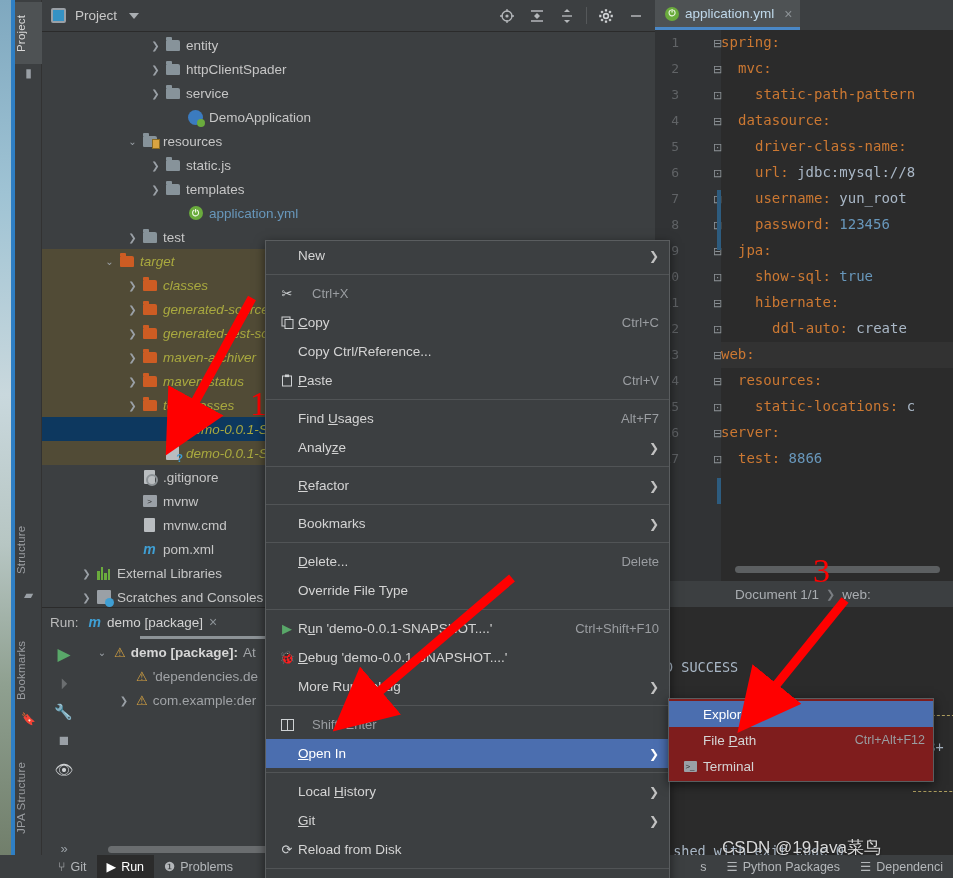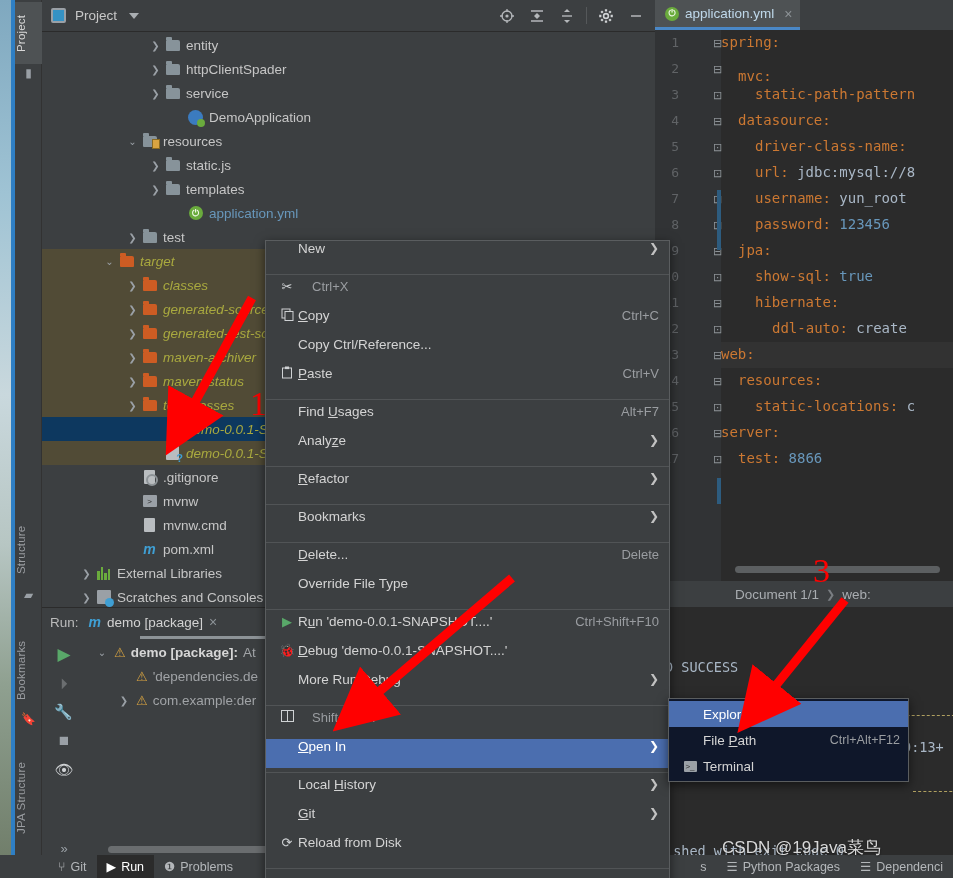--- a/index.html
+++ b/index.html
@@ -134,34 +134,34 @@
 
   
   .statusbar { position:absolute; left:0; bottom:0; width:953px; height:23px;
      background:#3c3f41; display:flex; align-items:center; font-size:12.5px; color:#b4b7ba; }
   .sb-item { display:flex; align-items:center; gap:5px; padding:0 10px; height:23px; }
   .sb-item.active { background:#2b2b2b; color:#ffffff; }
 
   
   .ctx { position:absolute; left:265px; top:240px; width:405px; background:#3c3f41;
      border:1px solid #5a5d5f; box-shadow:0 3px 10px rgba(0,0,0,.55); z-index:40; }
-  .ctx .mi { height:29px; display:flex; align-items:flex-start; padding:0 10px 0 10px;
+  .ctx .mi { height:29px; display:flex; align-items:center; padding:0 10px 0 10px;
      color:#d4d4d4; font-size:13.5px; white-space:nowrap; }
   .ctx .mi .mico { width:22px; display:inline-flex; align-items:center; justify-content:center;
      flex:none; font-size:13px; }
   .ctx .mi .txt { flex:1; }
   .ctx .mi .acc { color:#9a9da1; font-size:13px; margin-left:14px; }
   .ctx .mi .sub { color:#c2c2c2; font-size:12px; margin-left:10px; }
   .ctx .mi.hl { background:#4b6eaf; color:#ffffff; }
   .ctx .mi.hl .sub { color:#fff; }
   .ctx .sep { height:1px; background:#515456; margin:4px 0; }
   .u { text-decoration:underline; }
 
   
-  .submenu { position:absolute; left:668px; top:698px; width:241px; background:#0f172a;
+  .submenu { position:absolute; left:668px; top:698px; width:266px; background:#7f1d1d;
      border:1px solid #5a5d5f; box-shadow:0 3px 10px rgba(0,0,0,.55); z-index:50; padding:2px 0;}
   .submenu .mi { height:26px; display:flex; align-items:center; padding:0 8px; color:#d4d4d4;
      font-size:13.5px; }
   .submenu .mi.hl { background:#4b6eaf; color:#fff; }
   .submenu .mi .mico { width:26px; flex:none; display:inline-flex; align-items:center;
      justify-content:center; }
   .submenu .mi .acc { margin-left:auto; color:#9a9da1; font-size:12.5px; }
 
   
   .annot { position:absolute; inset:0; pointer-events:none; z-index:60; }
@@ -478,21 +478,21 @@
         <div class="lineno" style="top: 395px;">16</div>
         <div class="foldmark" style="top: 397px;">⊟</div>
         <div class="lineno" style="top: 421px;">17</div>
         <div class="foldmark" style="top: 423px;">⊡</div>
         <div class="gutter-mark" style="top: 160px; height: 60px;"></div>
         <div class="gutter-mark" style="top: 448px; height: 26px;"></div>
       </div>
     <div class="hl-line" style="top: 342px; left: 66px; width: 232px;"></div>
       <div class="codearea" id="codearea">
         <div class="cline" style="top: 4px; left: 0px;"><span class="k">spring:</span></div>
-        <div class="cline" style="top: 38px; left: 17px;"><span class="k">mvc:</span></div>
+        <div class="cline" style="top: 30px; left: 17px;"><span class="k">mvc:</span></div>
         <div class="cline" style="top: 56px; left: 34px;"><span class="k">static-path-pattern</span></div>
         <div class="cline" style="top: 82px; left: 17px;"><span class="k">datasource:</span></div>
         <div class="cline" style="top: 108px; left: 34px;"><span class="k">driver-class-name:</span></div>
         <div class="cline" style="top: 134px; left: 34px;"><span class="k">url:</span><span class="v"> jdbc:mysql://8</span></div>
         <div class="cline" style="top: 160px; left: 34px;"><span class="k">username:</span><span class="v"> yun_root</span></div>
         <div class="cline" style="top: 186px; left: 34px;"><span class="k">password:</span><span class="num"> 123456</span></div>
         <div class="cline" style="top: 212px; left: 17px;"><span class="k">jpa:</span></div>
         <div class="cline" style="top: 238px; left: 34px;"><span class="k">show-sql:</span><span class="num"> true</span></div>
         <div class="cline" style="top: 264px; left: 34px;"><span class="k">hibernate:</span></div>
         <div class="cline" style="top: 290px; left: 51px;"><span class="k">ddl-auto:</span><span class="v"> create</span></div>

